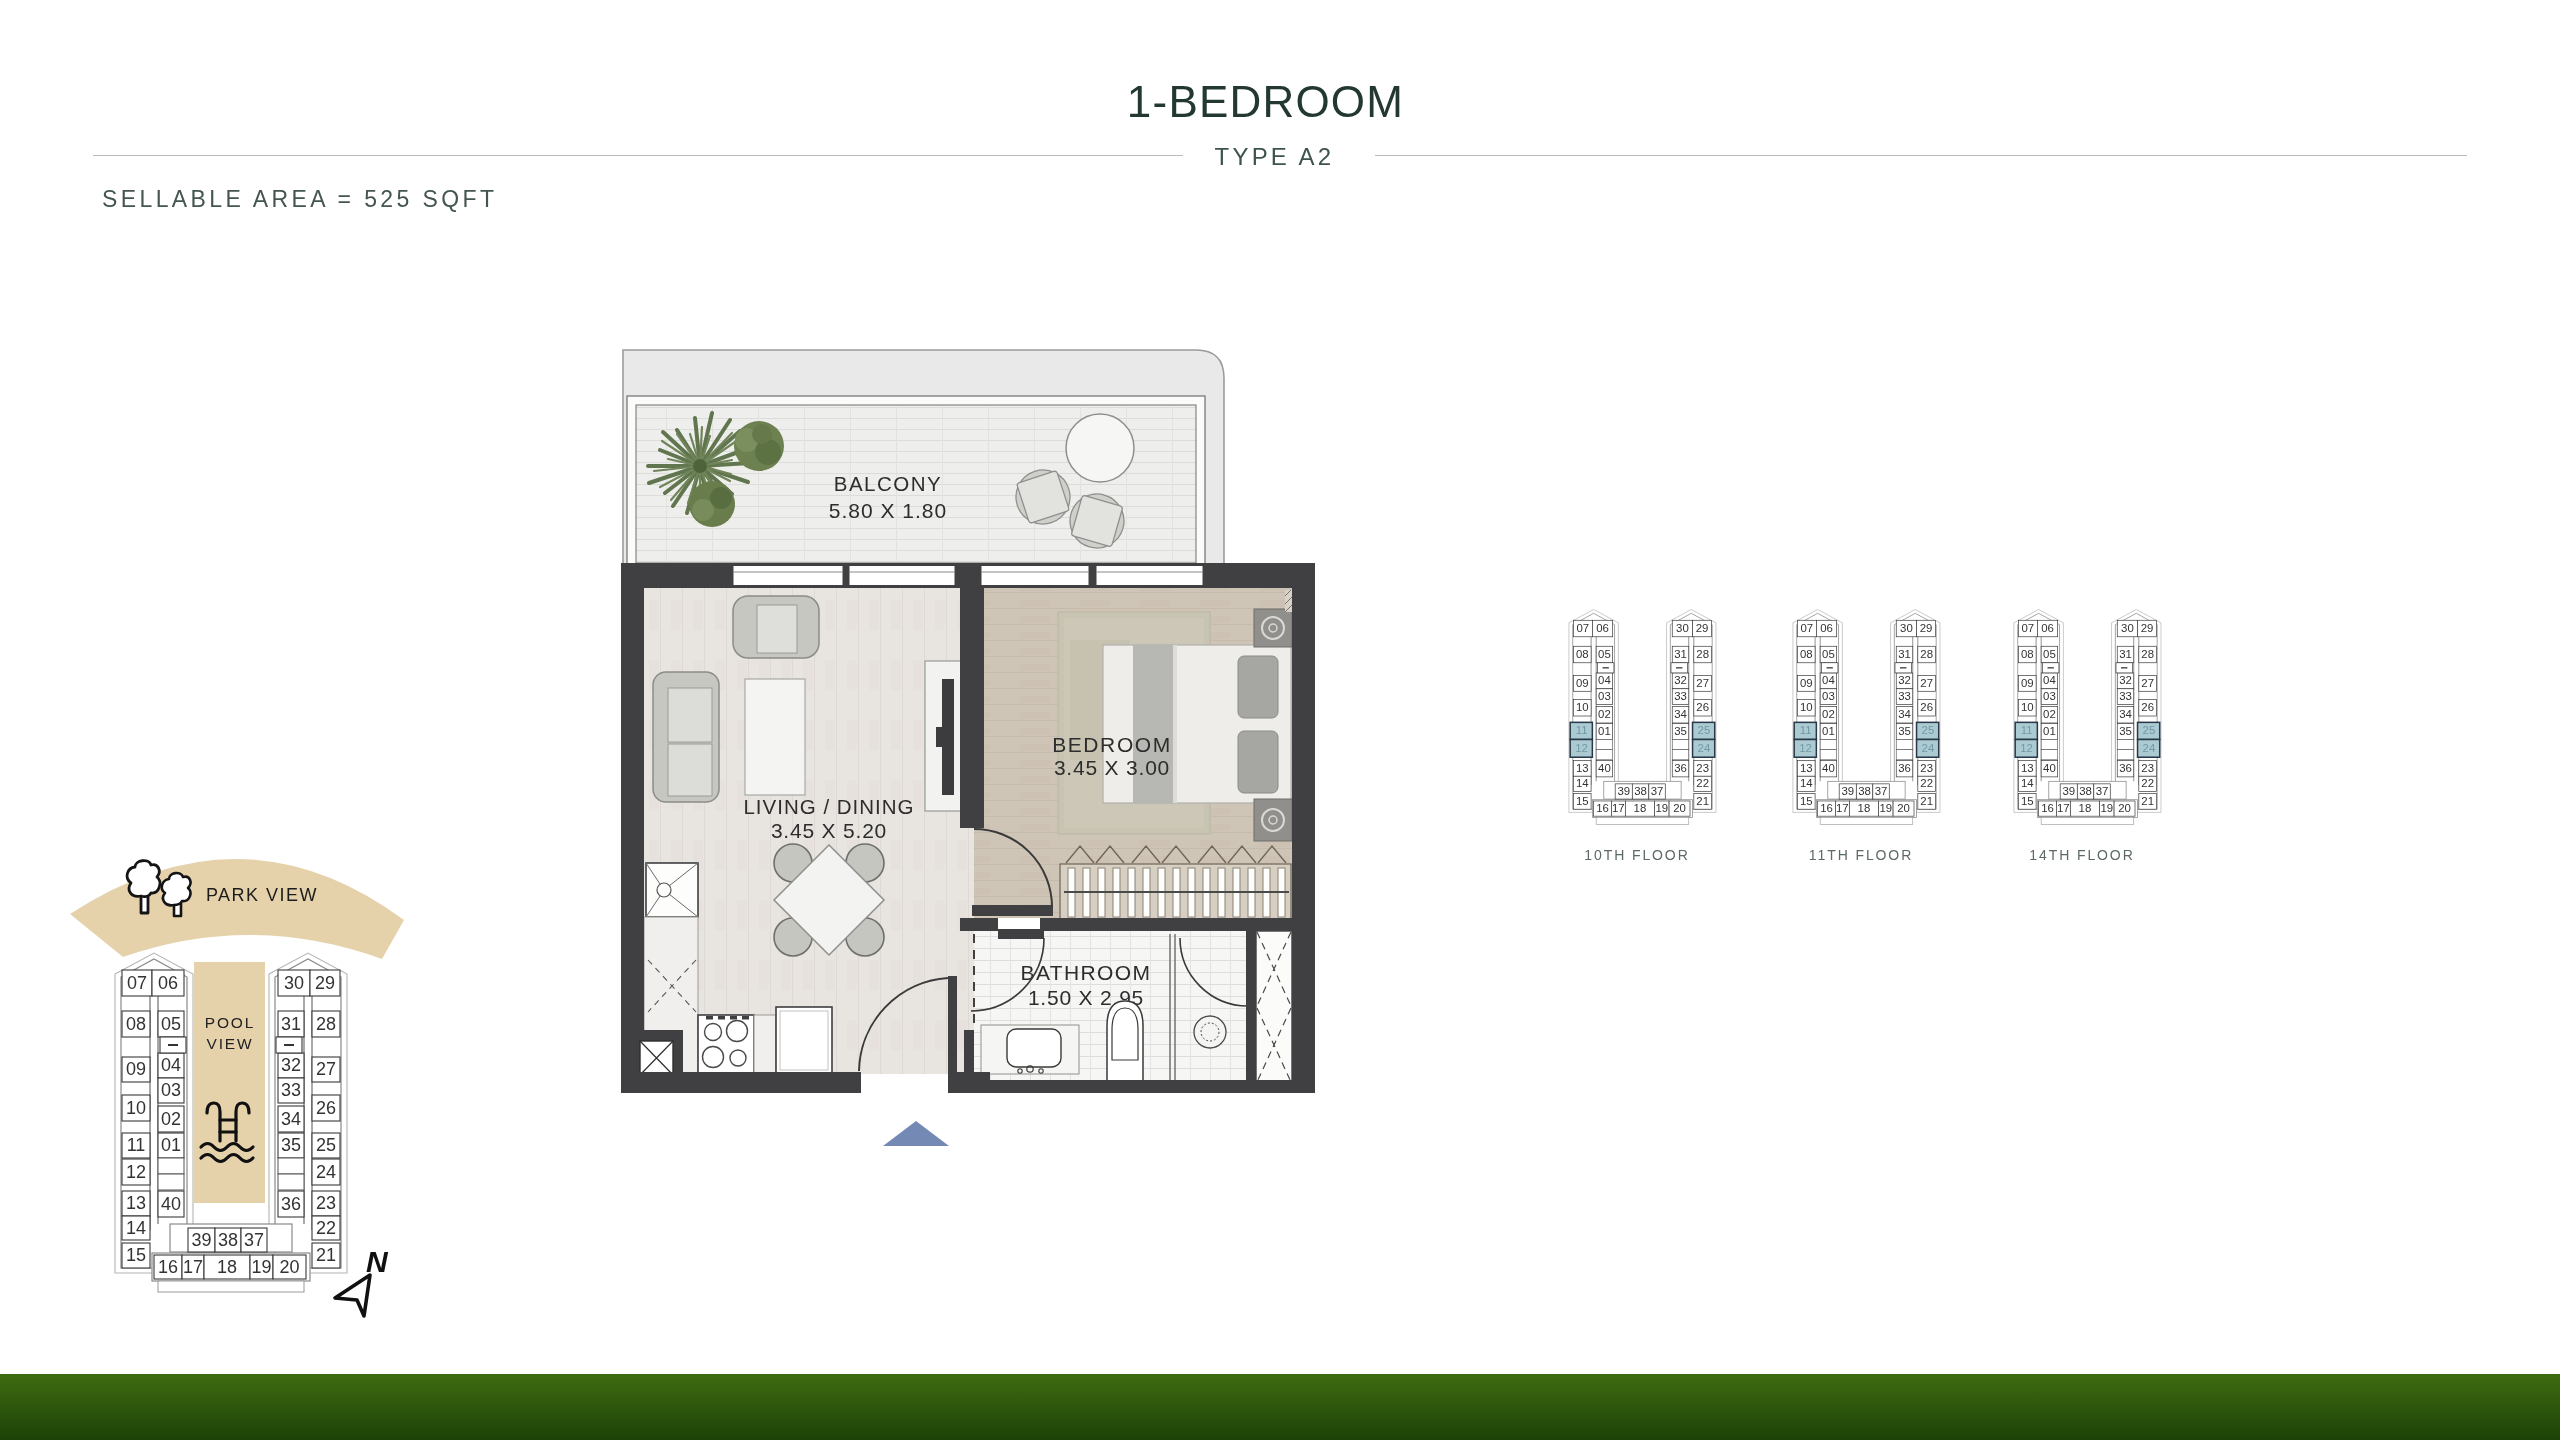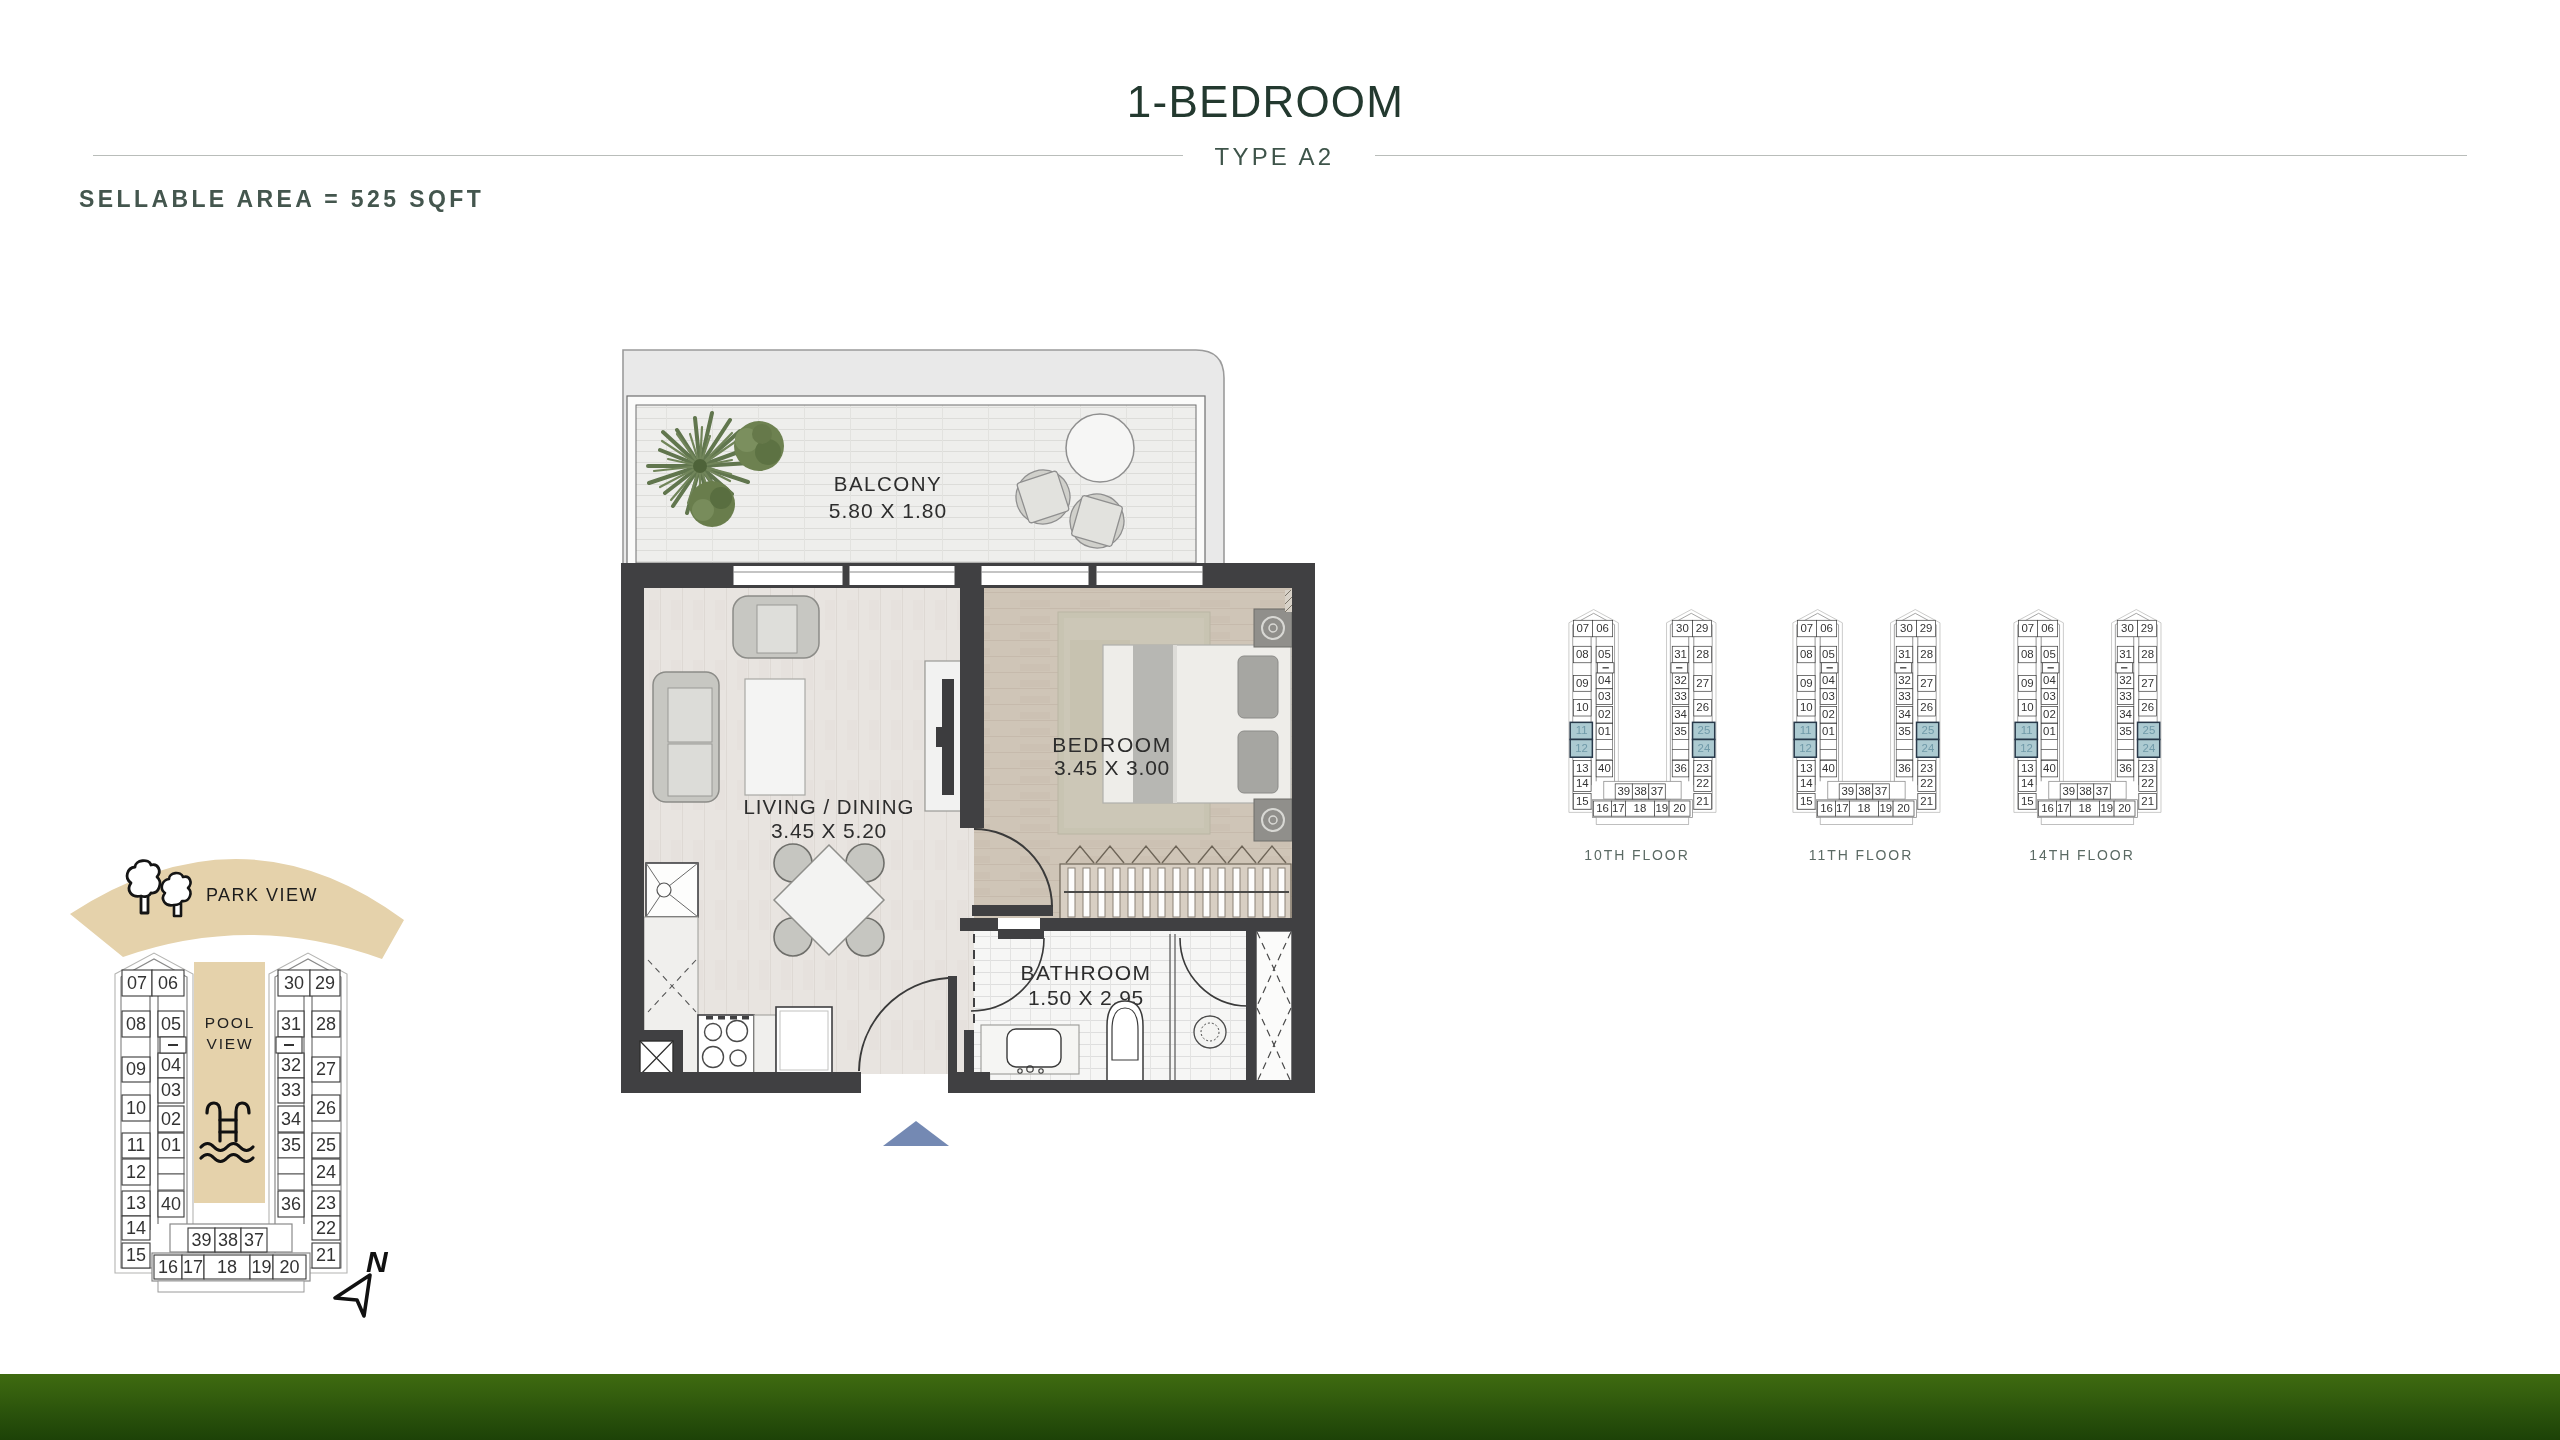--- a/index.html
+++ b/index.html
@@ -4,21 +4,21 @@
 <style>
   html,body{margin:0;padding:0;width:2560px;height:1440px;background:#ffffff;overflow:hidden;
     font-family:"Liberation Sans", sans-serif;}
   .abs{position:absolute;}
   #title{left:-29px;right:0;top:77px;text-align:center;font-size:44px;letter-spacing:1.2px;
     color:#23392f;font-weight:400;}
   .hline{top:155px;height:1px;background:#b9bdba;}
   #hlineL{left:93px;width:1090px;}
   #hlineR{left:1375px;width:1092px;}
   #type{left:-11px;right:0;top:143px;text-align:center;font-size:24px;letter-spacing:3.2px;color:#3e544a;font-weight:400;}
-  #sellable{left:79px;top:186px;font-size:23px;letter-spacing:3.4px;color:#44564e;font-weight:700;}
+  #sellable{left:102px;top:186px;font-size:23px;letter-spacing:3.4px;color:#44564e;font-weight:400;}
   #footer{left:0;top:1374px;width:2560px;height:66px;
     background:linear-gradient(180deg,#3f6b10 0%,#355f0e 30%,#28500b 65%,#1d4207 100%);}
 </style>
 </head>
 <body>
 
 <div id="title" class="abs">1-BEDROOM</div>
 
 <div id="hlineL" class="abs hline"></div>
 

